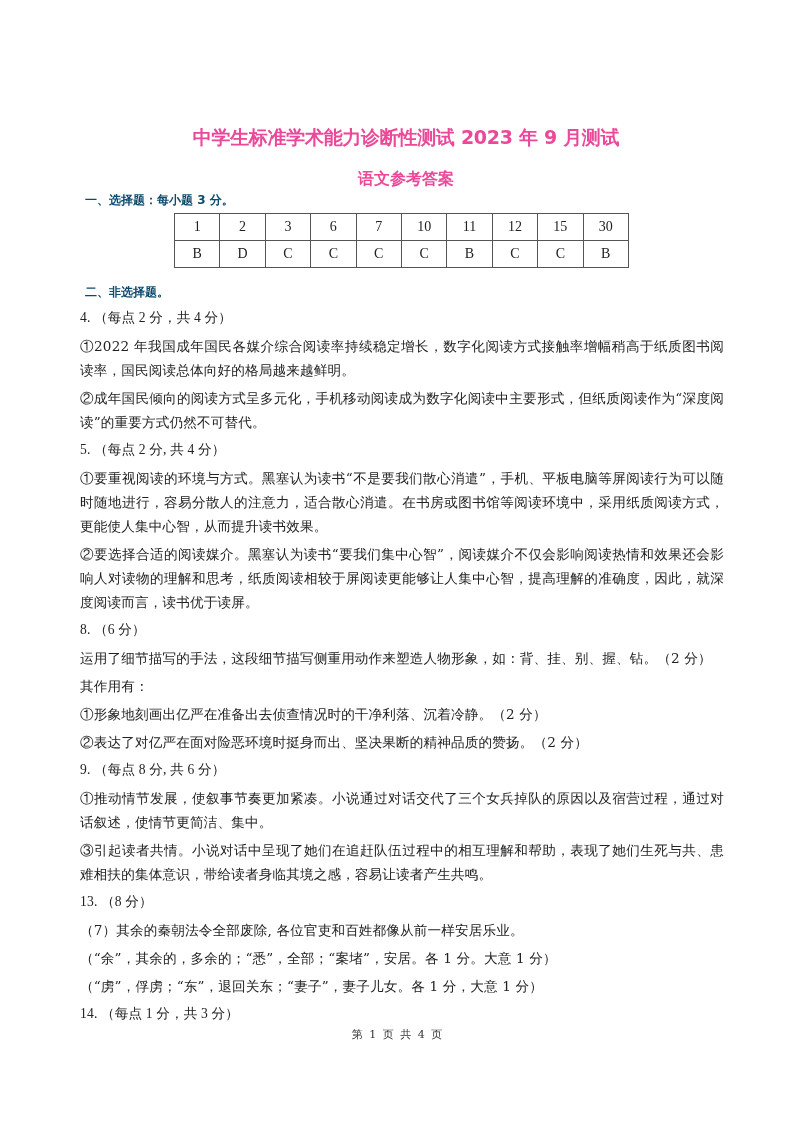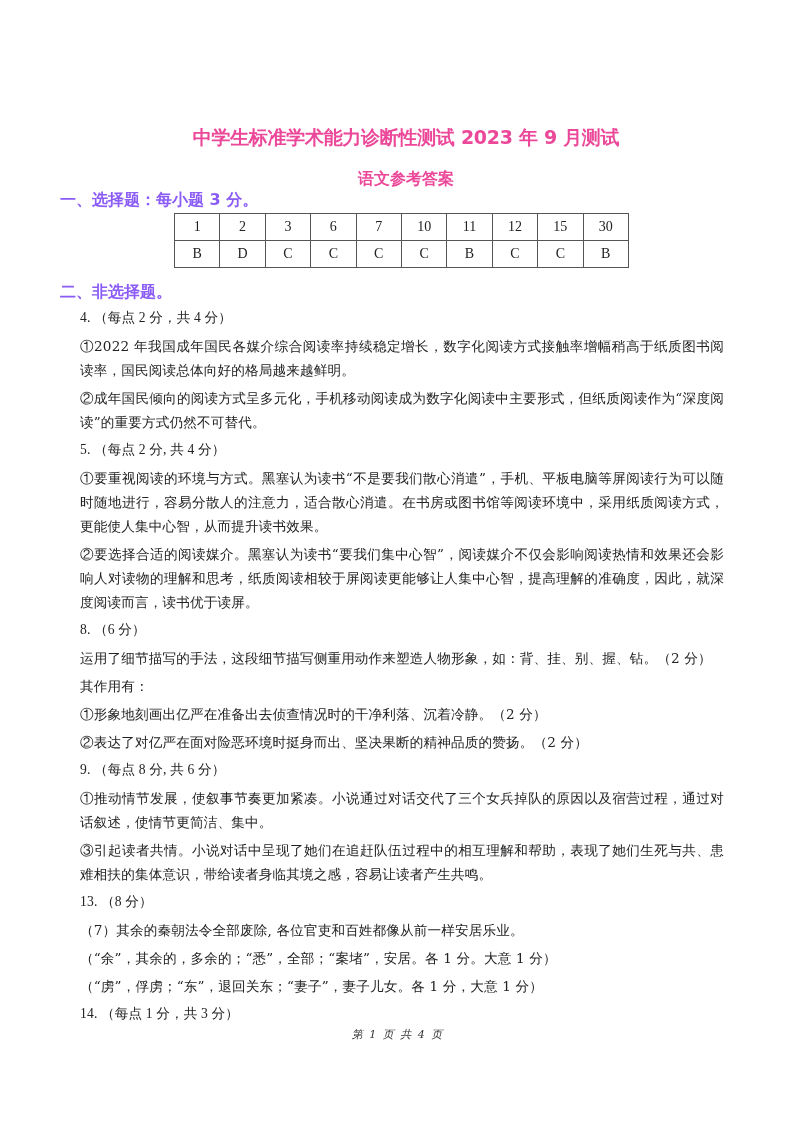--- a/index.html
+++ b/index.html
@@ -35,25 +35,25 @@
       top: 116px;
       font-size: 19px;
       letter-spacing: -0.3px;
     }
     .title-sub {
       top: 160px;
       font-size: 16px;
     }
     .section-head {
       position: absolute;
-      left: 60px;
+      left: 85px;
       font-family: "DejaVu Sans", "Liberation Sans", sans-serif;
       font-weight: bold;
-      font-size: 16px;
-      color: #8b5cf6;
+      font-size: 12px;
+      color: #0c4a6e;
       margin: 0;
       line-height: 16px;
     }
     .sec1 { top: 192px; }
     .sec2 { top: 284px; }
 
     .answer-table {
       position: absolute;
       left: 174px;
       top: 213px;
@@ -94,21 +94,20 @@
     .footer {
       position: absolute;
       left: 0;
       width: 794px;
       top: 1027px;
       text-align: center;
       font-family: "DejaVu Serif", "Liberation Serif", serif;
       font-size: 11px;
       color: #333;
       word-spacing: 3px;
-      font-style: italic;
     }
   </style>
 </head>
 <body>
 
 <div class="page">
 
   <h1 class="title title-main">中学生标准学术能力诊断性测试 2023 年 9 月测试</h1>
   <h2 class="title title-sub">语文参考答案</h2>
 

